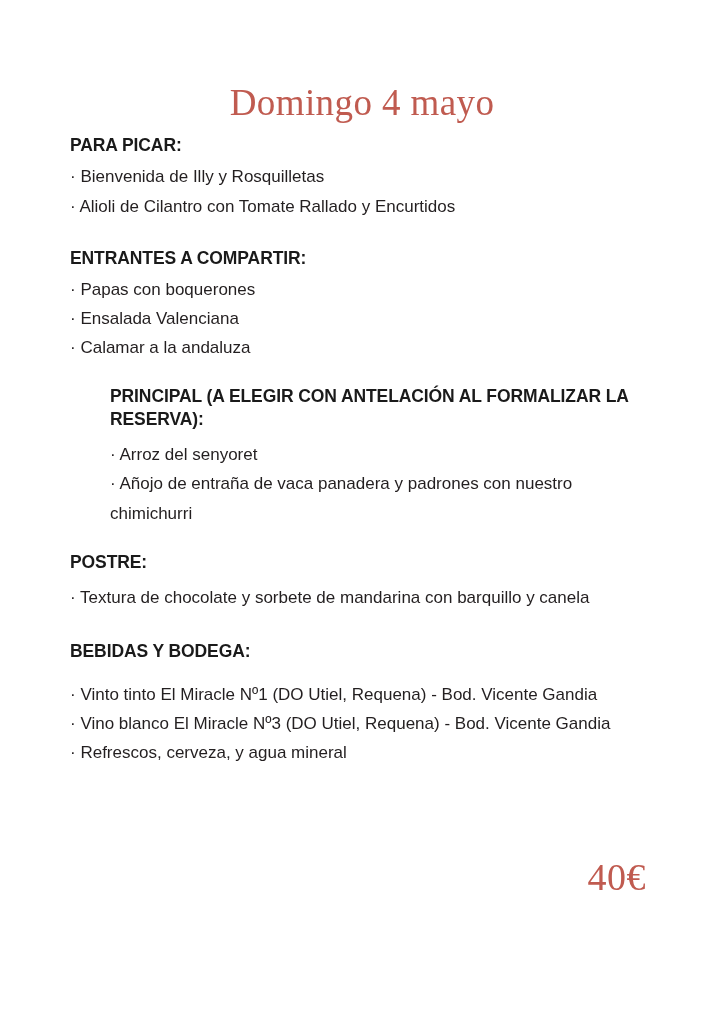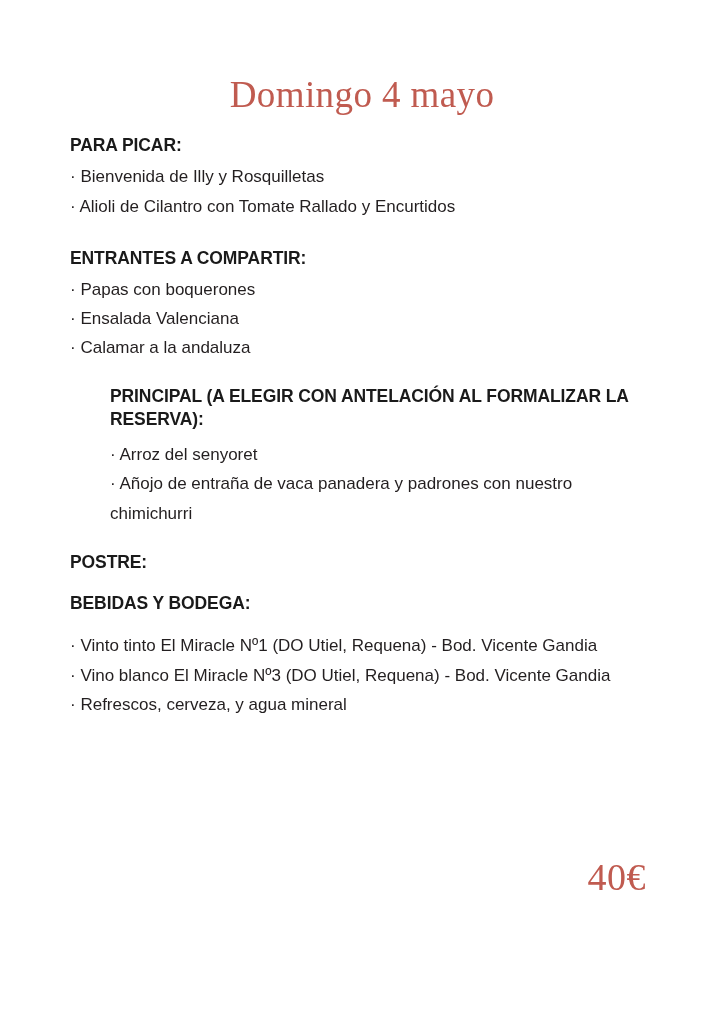--- a/index.html
+++ b/index.html
@@ -12,21 +12,21 @@
     height: 1024px;
     font-family: "Liberation Sans", sans-serif;
     color: #231f20;
     overflow: hidden;
     position: relative;
   }
   .page {
     width: 724px;
     height: 1024px;
     box-sizing: border-box;
-    padding: 8px;
+    padding: 16px;
     position: relative;
     background: #ffffff;
   }
   .menu-title {
     font-family: "Liberation Serif", serif;
     color: #c05b50;
     font-size: 37px;
     font-weight: 400;
     text-align: center;
     letter-spacing: 0.4px;
@@ -80,21 +80,21 @@
     font-size: 38px;
     line-height: 1;
     letter-spacing: 0.5px;
     margin-left: 20px;
   }
   
   .section.para-picar { margin-bottom: 26px; }
   .section.entrantes { }
   .section.principal { margin-bottom: 23px; margin-left: 40px; }
   .section.principal .section-heading { margin-bottom: 9px; }
-  .section.postre { margin-bottom: 18px; }
+  .section.postre { margin-bottom: 28px; }
   .section.postre .section-heading { margin-bottom: 9px; }
   .section.bebidas .section-heading { margin-bottom: 16px; }
 </style>
 </head>
 <body>
 
 <div class="page">
 
   <h1 class="menu-title">Domingo 4 mayo</h1>
 
@@ -120,20 +120,23 @@
     <div class="section principal">
       <div class="section-heading">PRINCIPAL (A ELEGIR CON ANTELACIÓN AL FORMALIZAR LA RESERVA):</div>
       <ul class="items">
         <li class="item"><span class="dot">·</span> <span>Arroz del senyoret</span></li>
         <li class="item"><span class="dot">·</span> <span>Añojo de entraña de vaca panadera y padrones con nuestro chimichurri</span></li>
       </ul>
     </div>
 
     <div class="section postre">
       <div class="section-heading">POSTRE:</div>
+      <ul class="items">
+        <li class="item"><span class="dot">·</span> <span>Textura de chocolate y sorbete de mandarina con barquillo y canela</span></li>
+      </ul>
     </div>
 
     <div class="section bebidas">
       <div class="section-heading">BEBIDAS Y BODEGA:</div>
       <ul class="items">
         <li class="item"><span class="dot">·</span> <span>Vinto tinto El Miracle Nº1 (DO Utiel, Requena) - Bod. Vicente Gandia</span></li>
         <li class="item"><span class="dot">·</span> <span>Vino blanco El Miracle Nº3 (DO Utiel, Requena) - Bod. Vicente Gandia</span></li>
         <li class="item"><span class="dot">·</span> <span>Refrescos, cerveza, y agua mineral</span></li>
       </ul>
     </div>

